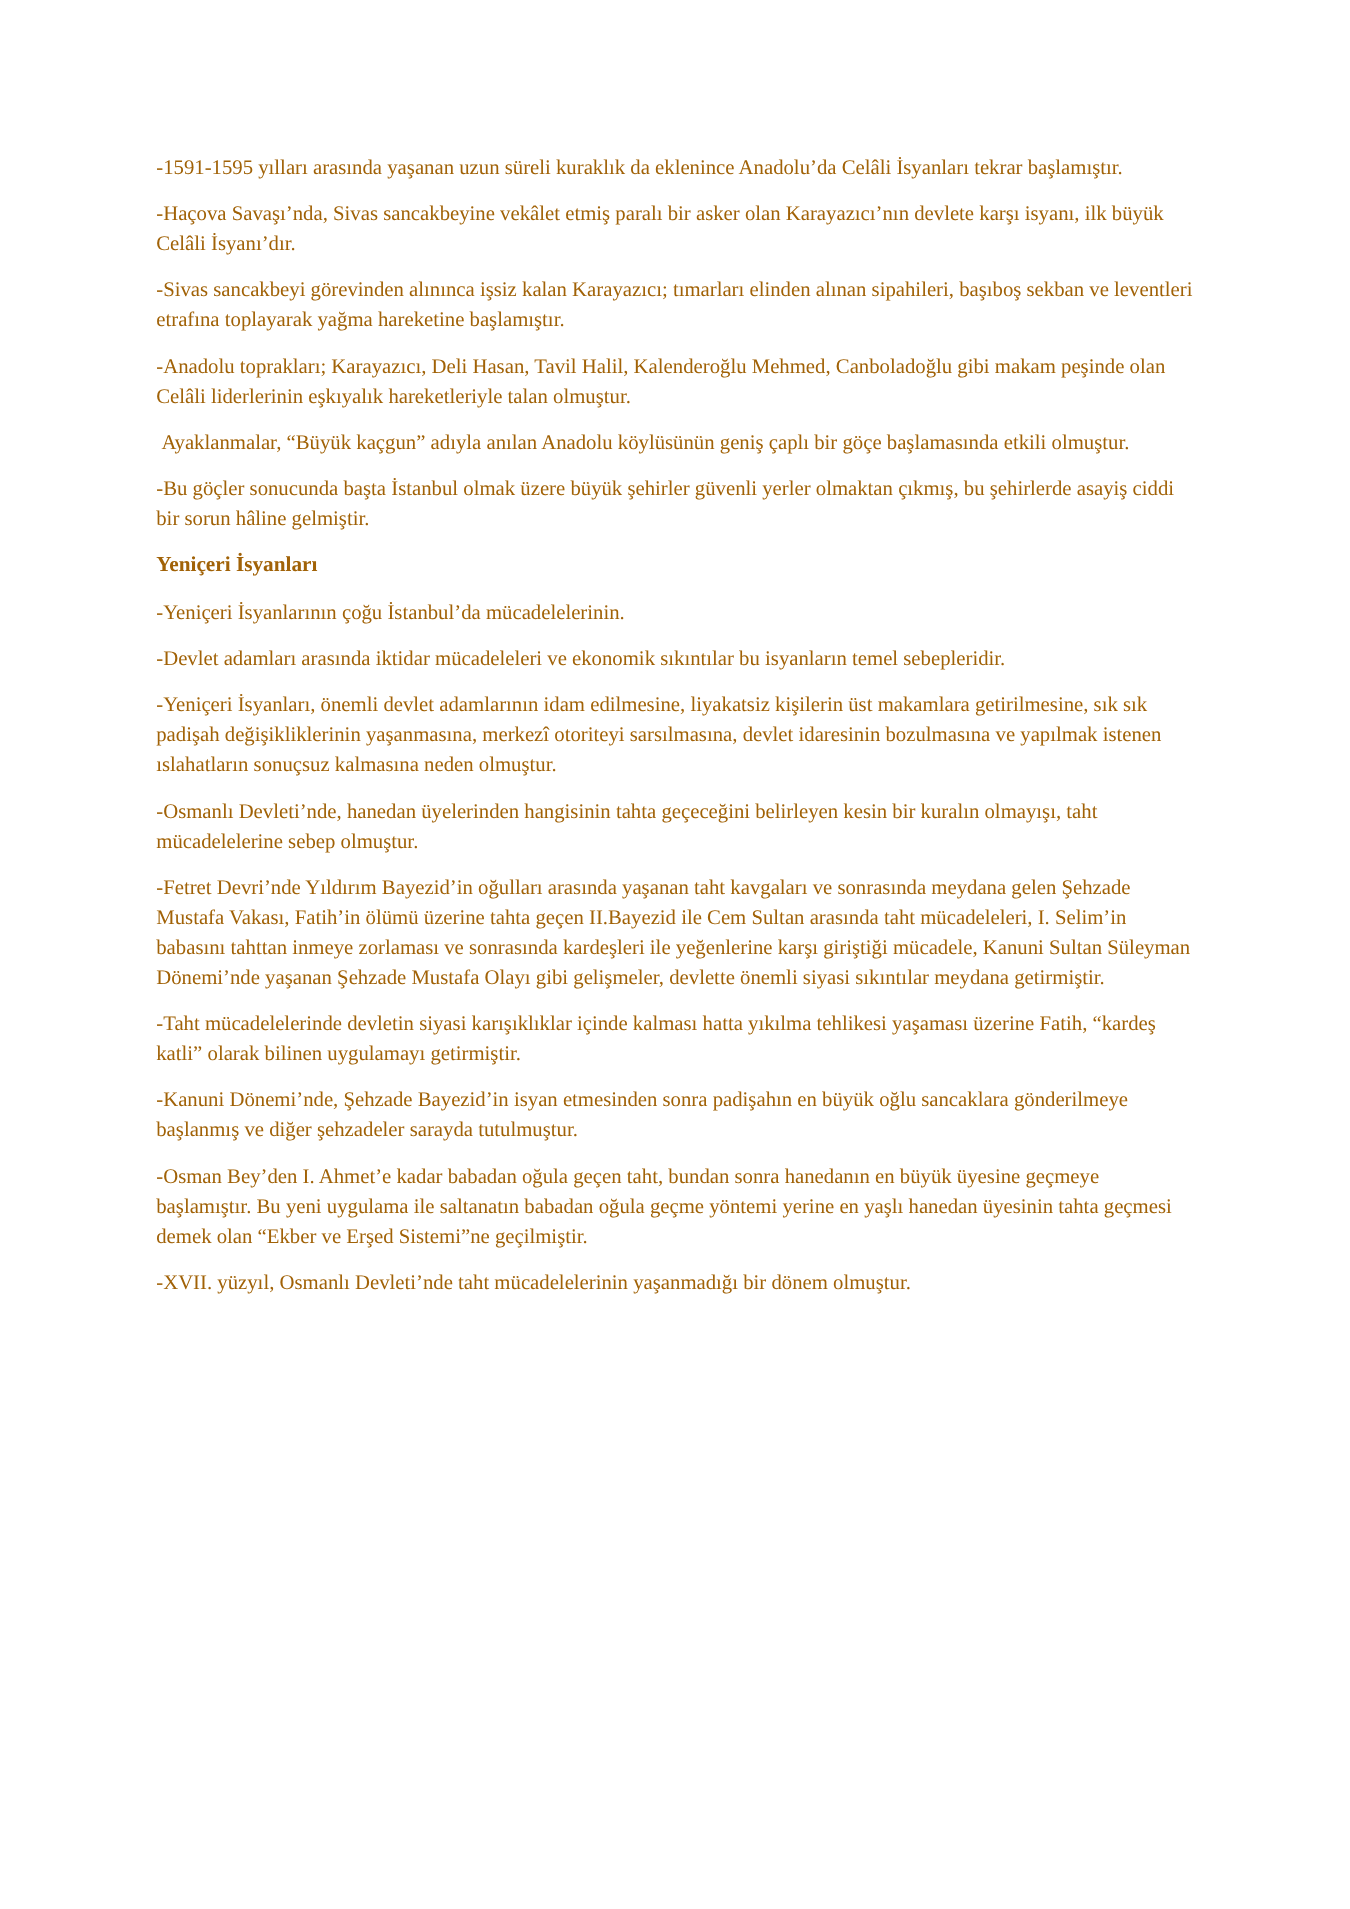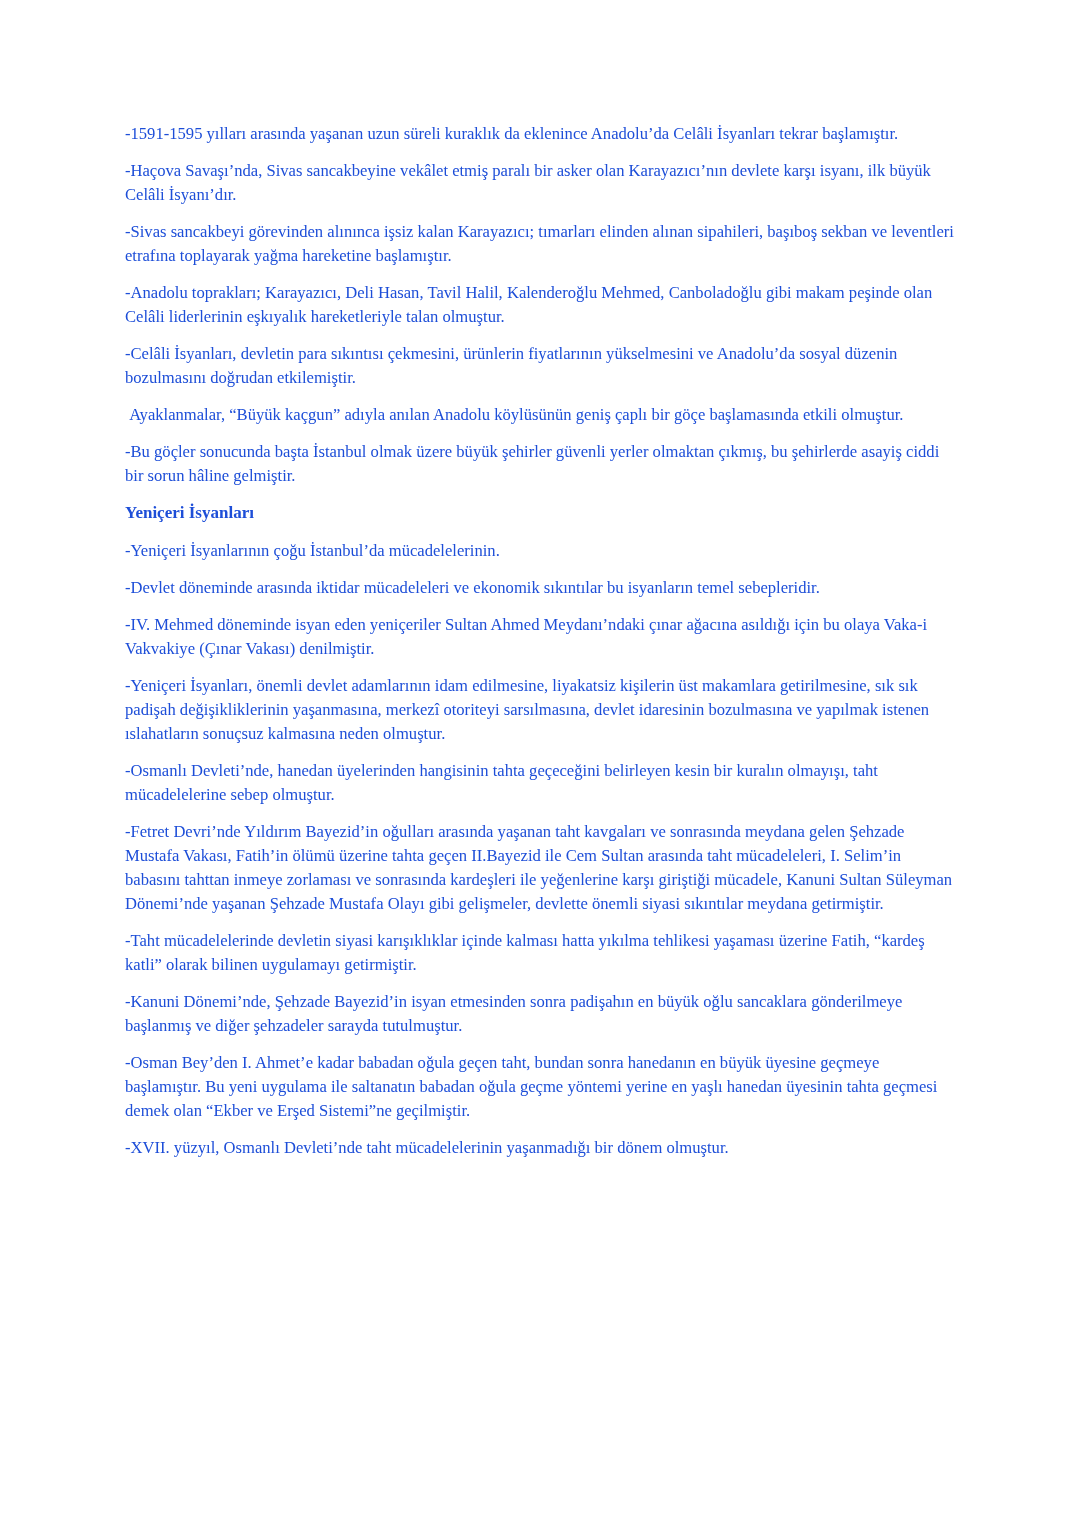--- a/index.html
+++ b/index.html
@@ -7,21 +7,21 @@
     padding: 0;
     background: #ffffff;
   }
   .page {
     position: relative;
     width: 1080px;
     height: 1527px;
     background: #ffffff;
     overflow: hidden;
     font-family: "Liberation Serif", "DejaVu Serif", serif;
-    color: #1d4ed8;
+    color: #a16207;
   }
   .content {
     position: absolute;
     left: 125px;
     top: 122px;
     width: 830px;
     font-size: 16.6px;
     line-height: 24px;
   }
   .content p.paragraph {
@@ -39,27 +39,25 @@
 </style>
 </head>
 <body>
 
 <div class="page">
   <div class="content">
       <p class="paragraph">-1591-1595 yılları arasında yaşanan uzun süreli kuraklık da eklenince Anadolu’da Celâli İsyanları tekrar başlamıştır.</p>
       <p class="paragraph">-Haçova Savaşı’nda, Sivas sancakbeyine vekâlet etmiş paralı bir asker olan Karayazıcı’nın devlete karşı isyanı, ilk büyük Celâli İsyanı’dır.</p>
       <p class="paragraph">-Sivas sancakbeyi görevinden alınınca işsiz kalan Karayazıcı; tımarları elinden alınan sipahileri, başıboş sekban ve leventleri etrafına toplayarak yağma hareketine başlamıştır.</p>
       <p class="paragraph">-Anadolu toprakları; Karayazıcı, Deli Hasan, Tavil Halil, Kalenderoğlu Mehmed, Canboladoğlu gibi makam peşinde olan Celâli liderlerinin eşkıyalık hareketleriyle talan olmuştur.</p>
-      <p class="paragraph">-Celâli İsyanları, devletin para sıkıntısı çekmesini, ürünlerin fiyatlarının yükselmesini ve Anadolu’da sosyal düzenin bozulmasını doğrudan etkilemiştir.</p>
       <p class="paragraph"> Ayaklanmalar, “Büyük kaçgun” adıyla anılan Anadolu köylüsünün geniş çaplı bir göçe başlamasında etkili olmuştur.</p>
       <p class="paragraph">-Bu göçler sonucunda başta İstanbul olmak üzere büyük şehirler güvenli yerler olmaktan çıkmış, bu şehirlerde asayiş ciddi bir sorun hâline gelmiştir.</p>
       <h2 class="heading">Yeniçeri İsyanları</h2>
       <p class="paragraph">-Yeniçeri İsyanlarının çoğu İstanbul’da mücadelelerinin.</p>
-      <p class="paragraph">-Devlet döneminde arasında iktidar mücadeleleri ve ekonomik sıkıntılar bu isyanların temel sebepleridir.</p>
-      <p class="paragraph">-IV. Mehmed döneminde isyan eden yeniçeriler Sultan Ahmed Meydanı’ndaki çınar ağacına asıldığı için bu olaya Vaka-i Vakvakiye (Çınar Vakası) denilmiştir.</p>
+      <p class="paragraph">-Devlet adamları arasında iktidar mücadeleleri ve ekonomik sıkıntılar bu isyanların temel sebepleridir.</p>
       <p class="paragraph">-Yeniçeri İsyanları, önemli devlet adamlarının idam edilmesine, liyakatsiz kişilerin üst makamlara getirilmesine, sık sık padişah değişikliklerinin yaşanmasına, merkezî otoriteyi sarsılmasına, devlet idaresinin bozulmasına ve yapılmak istenen ıslahatların sonuçsuz kalmasına neden olmuştur.</p>
       <p class="paragraph">-Osmanlı Devleti’nde, hanedan üyelerinden hangisinin tahta geçeceğini belirleyen kesin bir kuralın olmayışı, taht mücadelelerine sebep olmuştur.</p>
       <p class="paragraph">-Fetret Devri’nde Yıldırım Bayezid’in oğulları arasında yaşanan taht kavgaları ve sonrasında meydana gelen Şehzade Mustafa Vakası, Fatih’in ölümü üzerine tahta geçen II.Bayezid ile Cem Sultan arasında taht mücadeleleri, I. Selim’in babasını tahttan inmeye zorlaması ve sonrasında kardeşleri ile yeğenlerine karşı giriştiği mücadele, Kanuni Sultan Süleyman Dönemi’nde yaşanan Şehzade Mustafa Olayı gibi gelişmeler, devlette önemli siyasi sıkıntılar meydana getirmiştir.</p>
       <p class="paragraph">-Taht mücadelelerinde devletin siyasi karışıklıklar içinde kalması hatta yıkılma tehlikesi yaşaması üzerine Fatih, “kardeş katli” olarak bilinen uygulamayı getirmiştir.</p>
       <p class="paragraph">-Kanuni Dönemi’nde, Şehzade Bayezid’in isyan etmesinden sonra padişahın en büyük oğlu sancaklara gönderilmeye başlanmış ve diğer şehzadeler sarayda tutulmuştur.</p>
       <p class="paragraph">-Osman Bey’den I. Ahmet’e kadar babadan oğula geçen taht, bundan sonra hanedanın en büyük üyesine geçmeye başlamıştır. Bu yeni uygulama ile saltanatın babadan oğula geçme yöntemi yerine en yaşlı hanedan üyesinin tahta geçmesi demek olan “Ekber ve Erşed Sistemi”ne geçilmiştir.</p>
       <p class="paragraph">-XVII. yüzyıl, Osmanlı Devleti’nde taht mücadelelerinin yaşanmadığı bir dönem olmuştur.</p>
     </div>
 </div>
 

